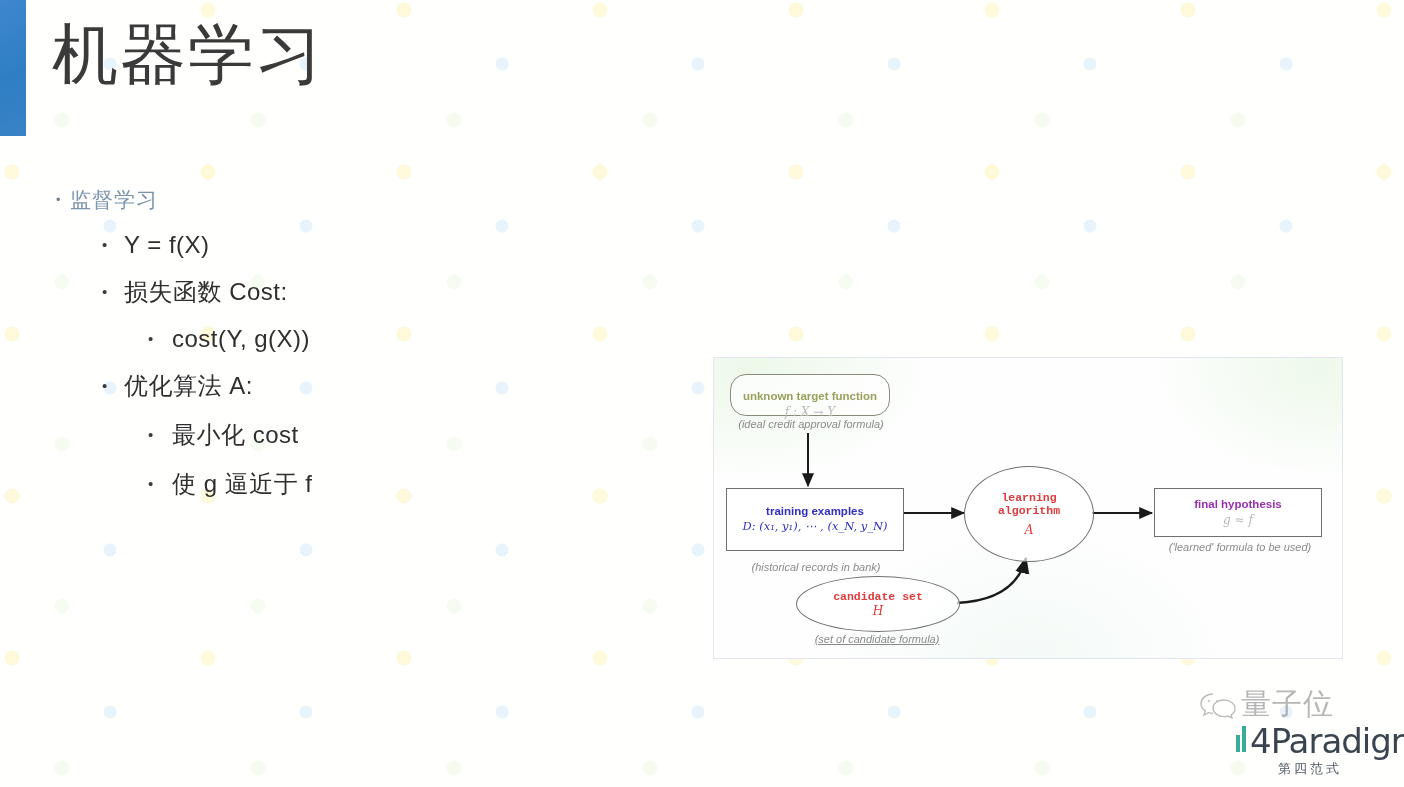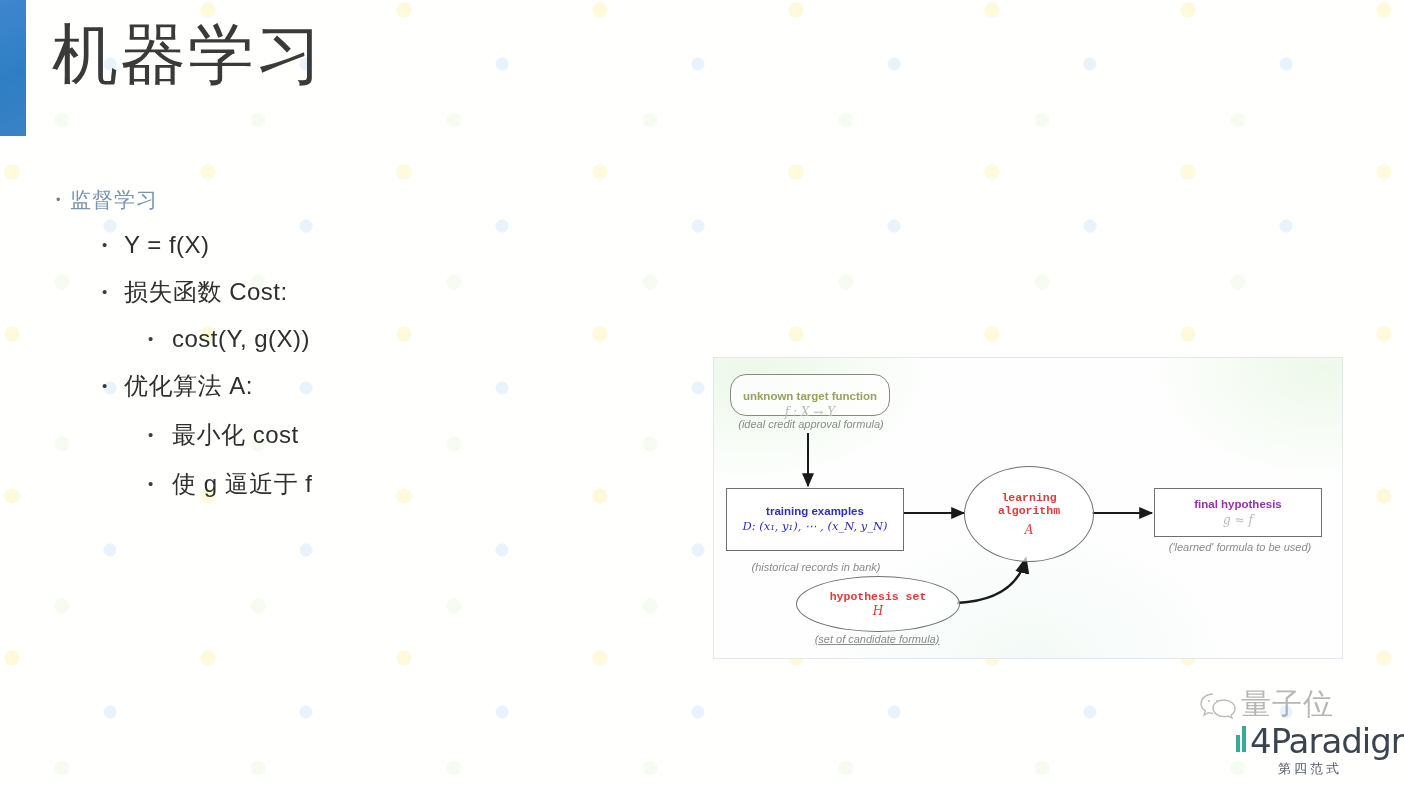--- a/index.html
+++ b/index.html
@@ -311,21 +311,21 @@
       <div class="nline2 cal c-red" style="margin-top:5px;">A</div>
     </div>
 
     <div class="dnode dbox" style="left:440px; top:130px; width:168px; height:49px;">
       <div class="nline1 c-purple">final hypothesis</div>
       <div class="nline2 mathit c-gray">g ≈ f</div>
     </div>
     <div class="ncap" style="left:428px; top:183px; width:196px;">('learned' formula to be used)</div>
 
     <div class="dnode dellipse" style="left:82px; top:218px; width:162px; height:54px;">
-      <div class="nline1 c-red">hypothesis set</div>
+      <div class="nline1 c-red">candidate set</div>
       <div class="nline2 cal c-red">H</div>
     </div>
     <div class="ncap" style="left:72px; top:275px; width:182px;text-decoration:underline;">(set of candidate formula)</div>
 
   </div>
 
   <div id="wm-qbit">
     <span class="wechat">
       <svg viewBox="0 0 40 30" width="40" height="30" fill="none" stroke="currentColor" stroke-width="1.4">
         <path d="M15 4C8 4 3 8.4 3 13.6c0 2.9 1.7 5.5 4.3 7.2L6 25l4.4-2.3c1.4.4 3 .6 4.6.6"></path>

